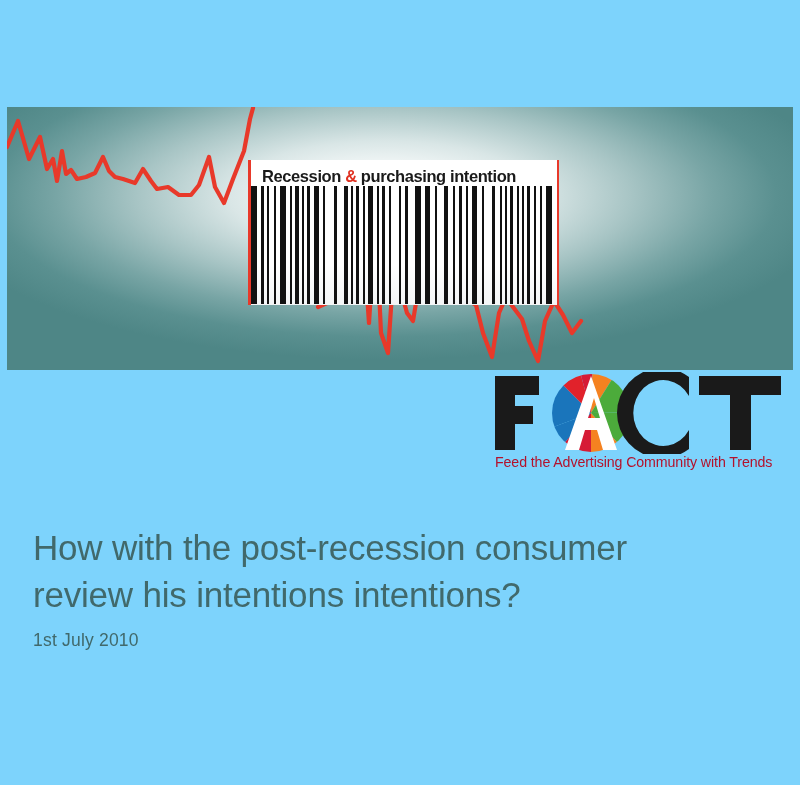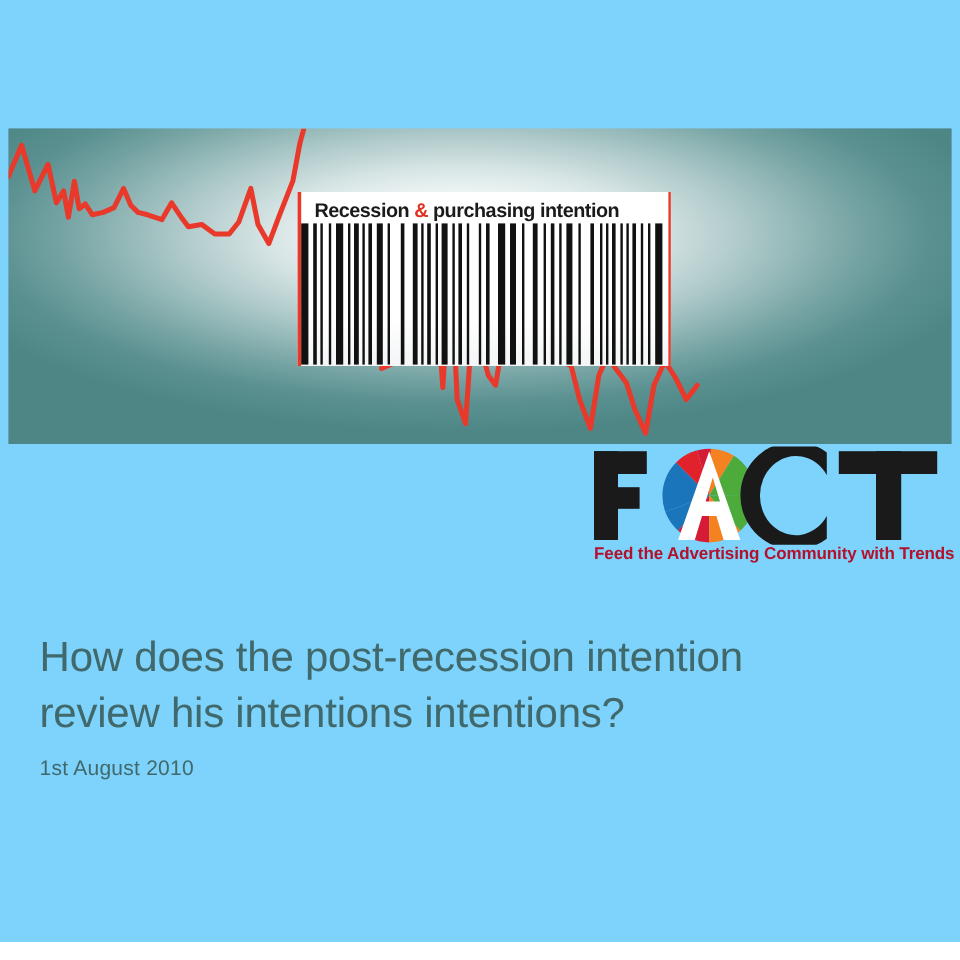--- a/index.html
+++ b/index.html
@@ -98,21 +98,21 @@
     width: 295px;
     height: 82px;
   }
   #logo-svg { display: block; width: 295px; height: 82px; }
   #logo-tagline {
     position: absolute;
     left: 2px;
     top: 82px;
     width: 293px;
     font-family: "Liberation Sans", sans-serif;
-    font-weight: bold;
+    font-weight: normal;
     font-size: 14.2px;
     letter-spacing: -0.1px;
     color: #b3122c;
     white-space: nowrap;
   }
 
   
   #headline {
     position: absolute;
     left: 33px;
@@ -266,19 +266,19 @@
         <g fill="#1a1a1a">
           <rect x="206" y="4" width="82" height="19"></rect>
           <rect x="237" y="4" width="21" height="74"></rect>
         </g>
       </svg>
     </div>
     <div id="logo-tagline">Feed the Advertising Community with Trends</div>
   </div>
 
   <div id="headline">
-    <span class="line">How does the post-recession intention</span>
+    <span class="line">How with the post-recession consumer</span>
     <span class="line">review his intentions intentions?</span>
   </div>
 
-  <div id="subdate">1st August 2010</div>
+  <div id="subdate">1st July 2010</div>
 
 </div>
 
 </body></html>

